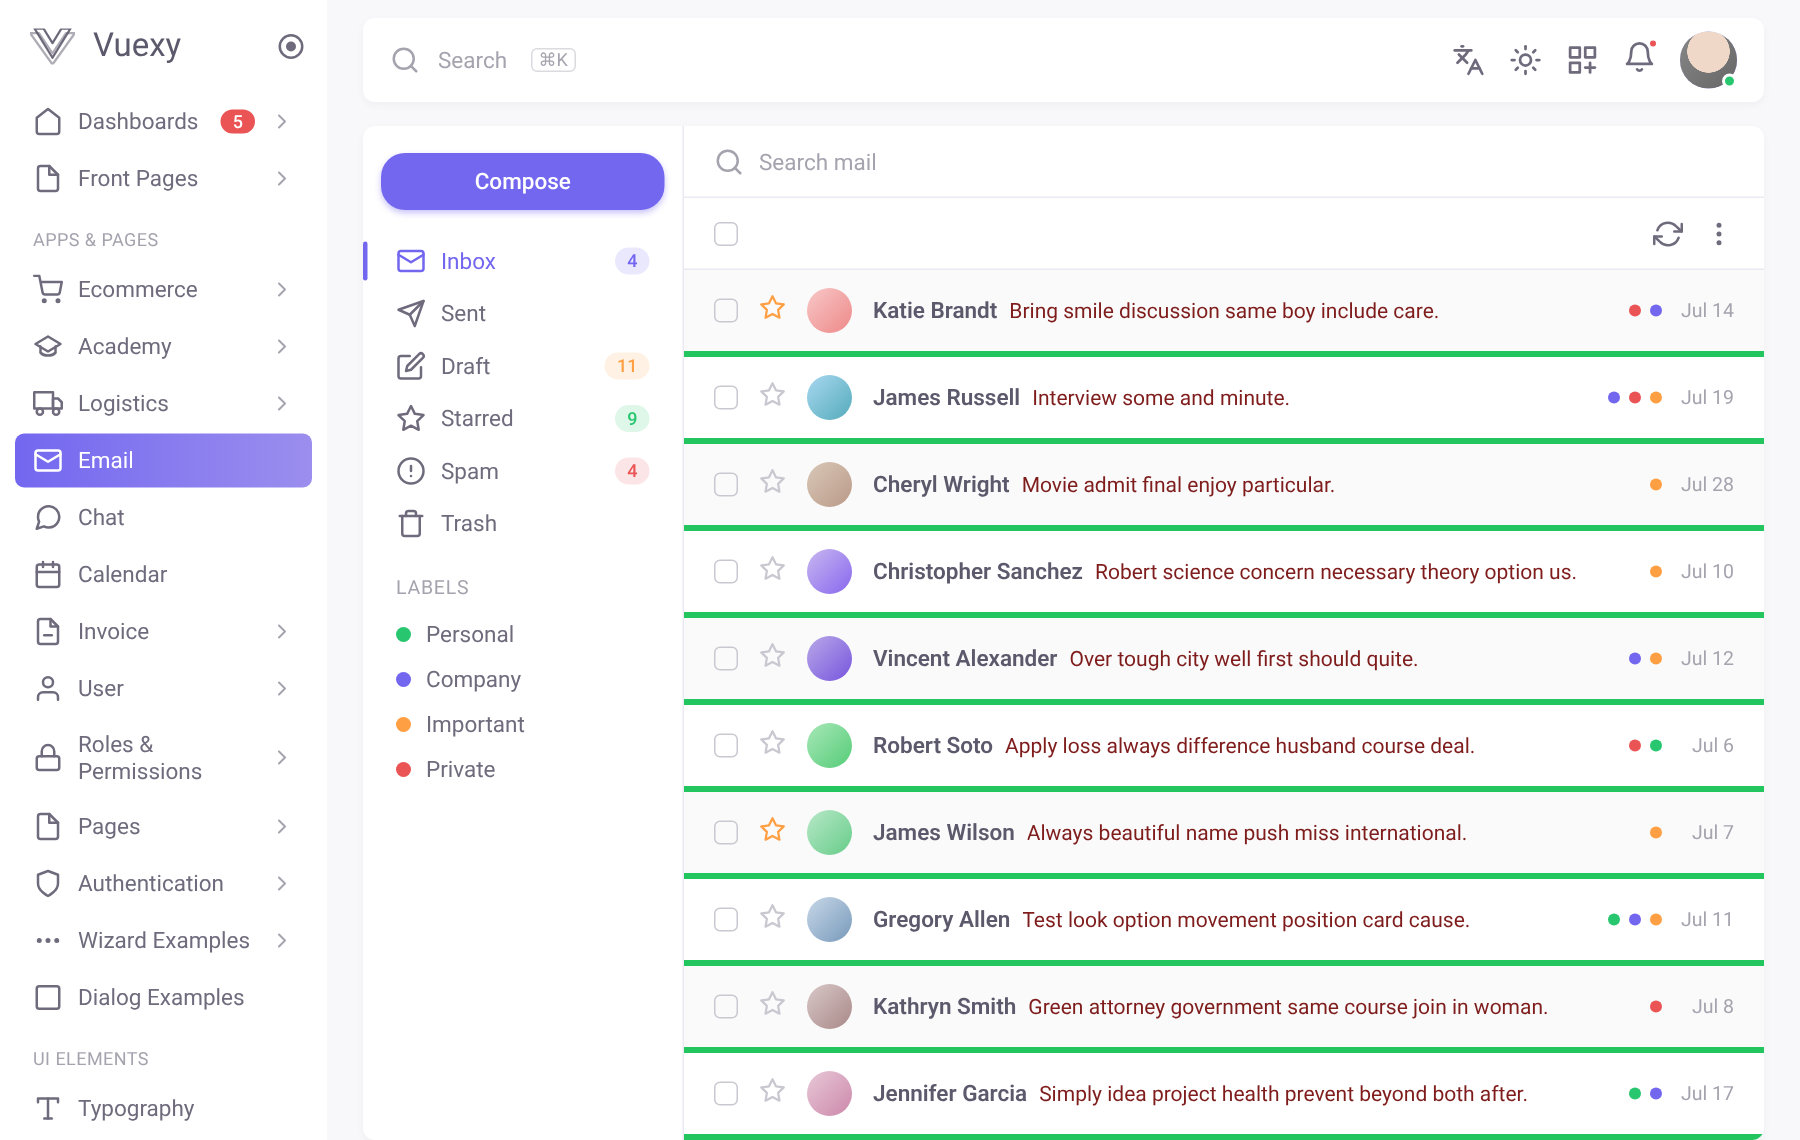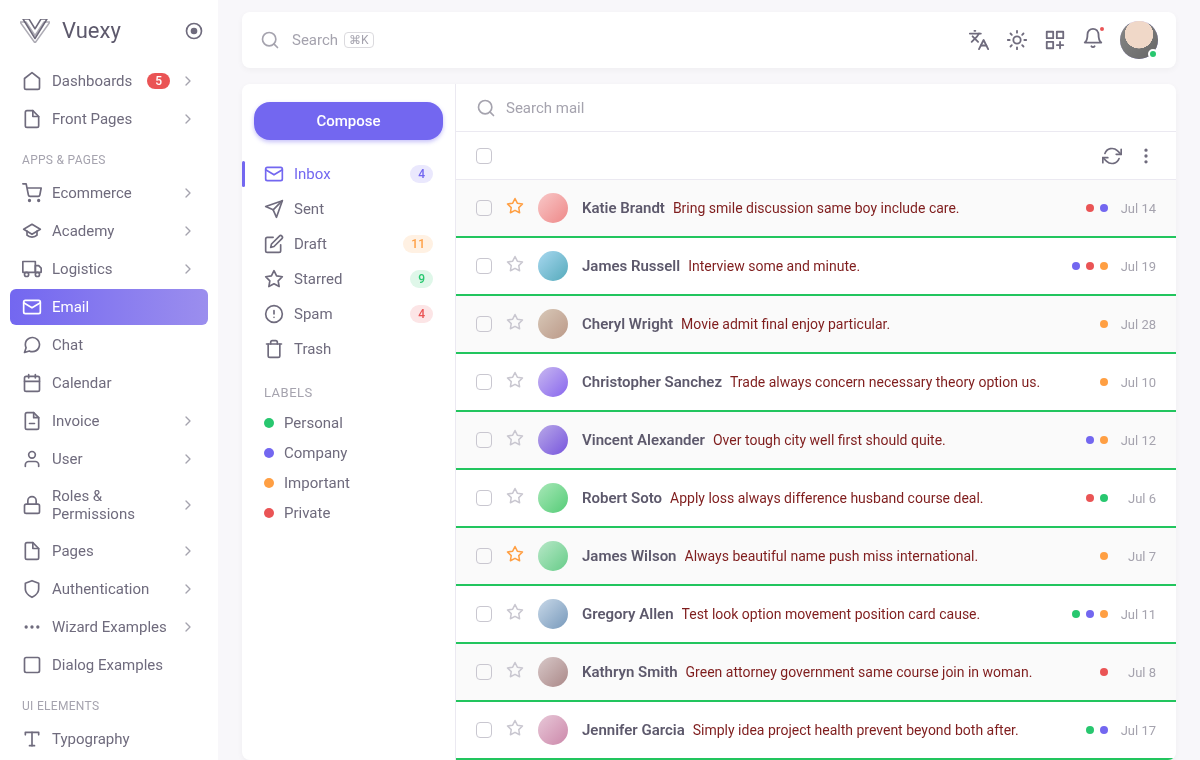--- a/index.html
+++ b/index.html
@@ -16,21 +16,21 @@
 .nav-item{display:flex;align-items:center;gap:10px;padding:8px 12px;margin:2px 0;border-radius:6px;color:#6f6b7d;cursor:pointer;position:relative}
 .nav-item.active{background:linear-gradient(270deg,#9b8eee,#7367f0);color:#fff}
 .nav-item .label{flex:1}
 .nav-item .chev{color:#a5a3ae}
 .badge-red{background:#ea5455;color:#fff;font-size:12px;font-weight:500;border-radius:10px;padding:1px 8px;min-width:21px;text-align:center}
 .nav-section{font-size:12px;color:#a5a3ae;padding:14px 12px 6px;letter-spacing:.3px}
 
 
 .main{flex:1;padding:12px 24px 0 24px;display:flex;flex-direction:column;gap:16px;min-width:0}
 .topbar{background:#fff;border-radius:8px;height:56px;display:flex;align-items:center;padding:0 18px;gap:12px;box-shadow:0 2px 6px rgba(0,0,0,.04)}
-.search-placeholder{color:#a5a3ae;flex:1;display:flex;align-items:center;gap:6px}
+.search-placeholder{color:#a5a3ae;flex:1;display:flex;align-items:center;gap:16px}
 .kbd{border:1px solid #dbdade;border-radius:4px;padding:0 4px;font-size:12px;color:#a5a3ae}
 .topbar-icons{display:flex;align-items:center;gap:16px;color:#6f6b7d}
 .topbar-icons svg{width:22px;height:22px}
 .bell-wrap{position:relative}
 .bell-dot{position:absolute;top:-2px;right:-2px;width:8px;height:8px;background:#ea5455;border-radius:50%;border:2px solid #fff}
 .avatar{width:38px;height:38px;border-radius:50%;position:relative}
 .avatar-img{width:100%;height:100%;border-radius:50%;background:linear-gradient(135deg,#d5cfff,#9b8eee);display:flex;align-items:center;justify-content:center}
 .avatar-status{position:absolute;bottom:0;right:0;width:10px;height:10px;background:#28c76f;border:2px solid #fff;border-radius:50%}
 
 
@@ -53,21 +53,21 @@
 
 .email-list{flex:1;display:flex;flex-direction:column;min-width:0}
 .email-search{display:flex;align-items:center;gap:10px;padding:0 20px;height:48px;border-bottom:1px solid #ebe9f1;color:#a5a3ae}
 .email-search input{border:none;outline:none;flex:1;font-size:15px;color:#6f6b7d}
 .email-search input::placeholder{color:#a5a3ae}
 .email-toolbar{display:flex;align-items:center;padding:0 20px;height:48px;border-bottom:1px solid #ebe9f1;color:#6f6b7d}
 .email-toolbar .spacer{flex:1}
 .email-toolbar .tool{cursor:pointer;margin-left:14px}
 .checkbox{width:16px;height:16px;border:1.5px solid #c9c7d0;border-radius:4px;cursor:pointer;flex-shrink:0}
 .email-rows{flex:1;overflow-y:auto}
-.email-row{display:flex;align-items:center;gap:14px;padding:0 20px;height:58px;border-bottom:2px solid #22c55e;cursor:pointer}
+.email-row{display:flex;align-items:center;gap:14px;padding:0 20px;height:58px;border-bottom:4px solid #22c55e;cursor:pointer}
 .email-row.unread{background:#fff}
 .email-row.read{background:#fafafa}
 .star{color:#c9c7d0;cursor:pointer}
 .star.filled{color:#ff9f43}
 .star svg{width:18px;height:18px}
 .row-avatar{width:30px;height:30px;border-radius:50%;flex-shrink:0;background:#ddd center/cover}
 .av1{background:linear-gradient(135deg,#f8c8c8,#e88)}
 .av2{background:linear-gradient(135deg,#a8d8f0,#5ab)}
 .av3{background:linear-gradient(135deg,#d8c8b8,#b98)}
 .av4{background:linear-gradient(135deg,#c8b8f0,#86e)}
@@ -459,21 +459,21 @@
             </span>
           </div>
           <div class="email-row unread">
             <span class="checkbox"></span>
             <span class="star"><svg viewBox="0 0 24 24">
                 <polygon points="12 2 15.09 8.26 22 9.27 17 14.14 18.18 21.02 12 17.77 5.82 21.02 7 14.14 2 9.27 8.91 8.26 12 2"></polygon>
               </svg></span>
             <span class="row-avatar av4"><span class="hface"></span></span>
             <span class="row-text">
               <span class="row-sender">Christopher Sanchez</span>
-              <span class="row-subject">Trade always concern necessary theory option us.</span>
+              <span class="row-subject">Robert science concern necessary theory option us.</span>
             </span>
             <span class="row-meta">
               <span class="dot" style="background:#ff9f43"></span>
               <span class="row-date">Jul 10</span>
             </span>
           </div>
           <div class="email-row read">
             <span class="checkbox"></span>
             <span class="star"><svg viewBox="0 0 24 24">
                 <polygon points="12 2 15.09 8.26 22 9.27 17 14.14 18.18 21.02 12 17.77 5.82 21.02 7 14.14 2 9.27 8.91 8.26 12 2"></polygon>

